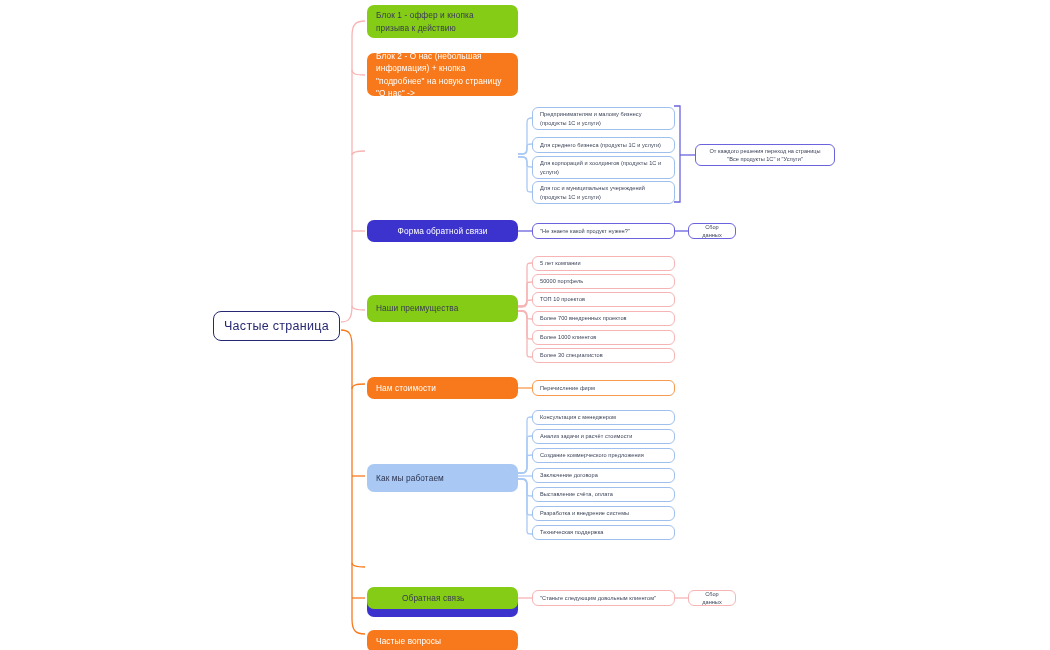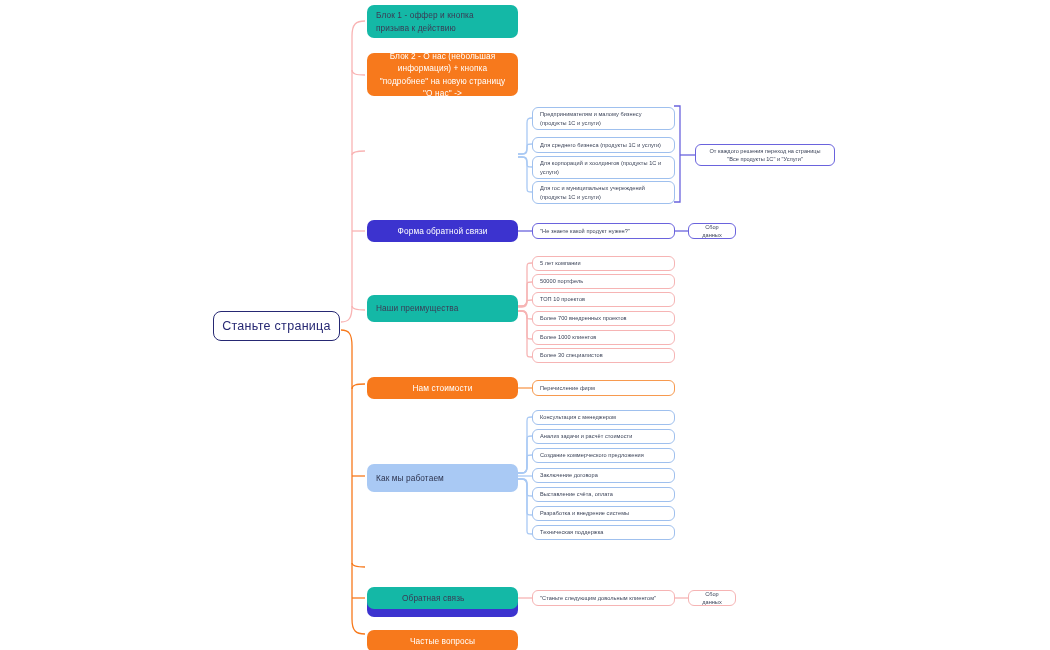--- a/index.html
+++ b/index.html
@@ -26,24 +26,24 @@
   .root .node-text {
     font-size: 12.5px; color: #262873; text-align: center; letter-spacing: .3px;
   }
 
   
   .l1 {
     left: 367px; width: 151px;
     border-radius: 7px; padding: 6px 9px;
   }
   .l1 .node-text { font-size: 8.3px; line-height: 1.45; letter-spacing: .1px; }
-  .l1.pink       { background: #14b8a6; }
+  .l1.pink       { background: #84cc16; }
   .l1.pink .node-text       { color: #3b3b55; }
   .l1.orange     { background: #f7791c; }
-  .l1.orange .node-text     { color: #ffffff; text-align: center; }
+  .l1.orange .node-text     { color: #ffffff; }
   .l1.lightblue  { background: #a9c9f4; }
   .l1.lightblue .node-text  { color: #2e3550; }
   .l1.indigo     { background: #3c33cf; }
   .l1.indigo .node-text     { color: #ffffff; }
 
   
   .l2 {
     background: #ffffff; border-radius: 6px;
     padding: 4px 7px; border: 1px solid #9fc0ee;
   }
@@ -110,21 +110,21 @@
       <path d="M518 479 L522 479 C526 479, 527 480, 527 484 L527 493 C527 496, 528 496, 532 496" stroke="#a9c9f4"></path>
       <path d="M518 479 L522 479 C526 479, 527 481, 527 485 L527 512 C527 515, 528 515, 532 515" stroke="#a9c9f4"></path>
       <path d="M518 479 L522 479 C526 479, 527 482, 527 486 L527 531 C527 534, 528 534, 532 534" stroke="#a9c9f4"></path>
 
       <path d="M518 598 L532 598" stroke="#f6b4b4"></path>
       <path d="M674 598 L688 598" stroke="#f6b4b4"></path>
     </g>
   </svg>
 
   <div class="node root">
-    <span class="node-text">Станьте страница</span>
+    <span class="node-text">Частые страница</span>
   </div>
 
   <div class="node l1 pink" style="top:5px;height:33px;">
     <span class="node-text">Блок 1 - оффер и кнопка призыва к действию</span>
   </div>
 
   <div class="node l1 orange" style="top:53px;height:43px;">
     <span class="node-text">Блок 2 - О нас (небольшая информация) + кнопка "подробнее" на новую страницу "О нас"        -&gt;</span>
   </div>
 

